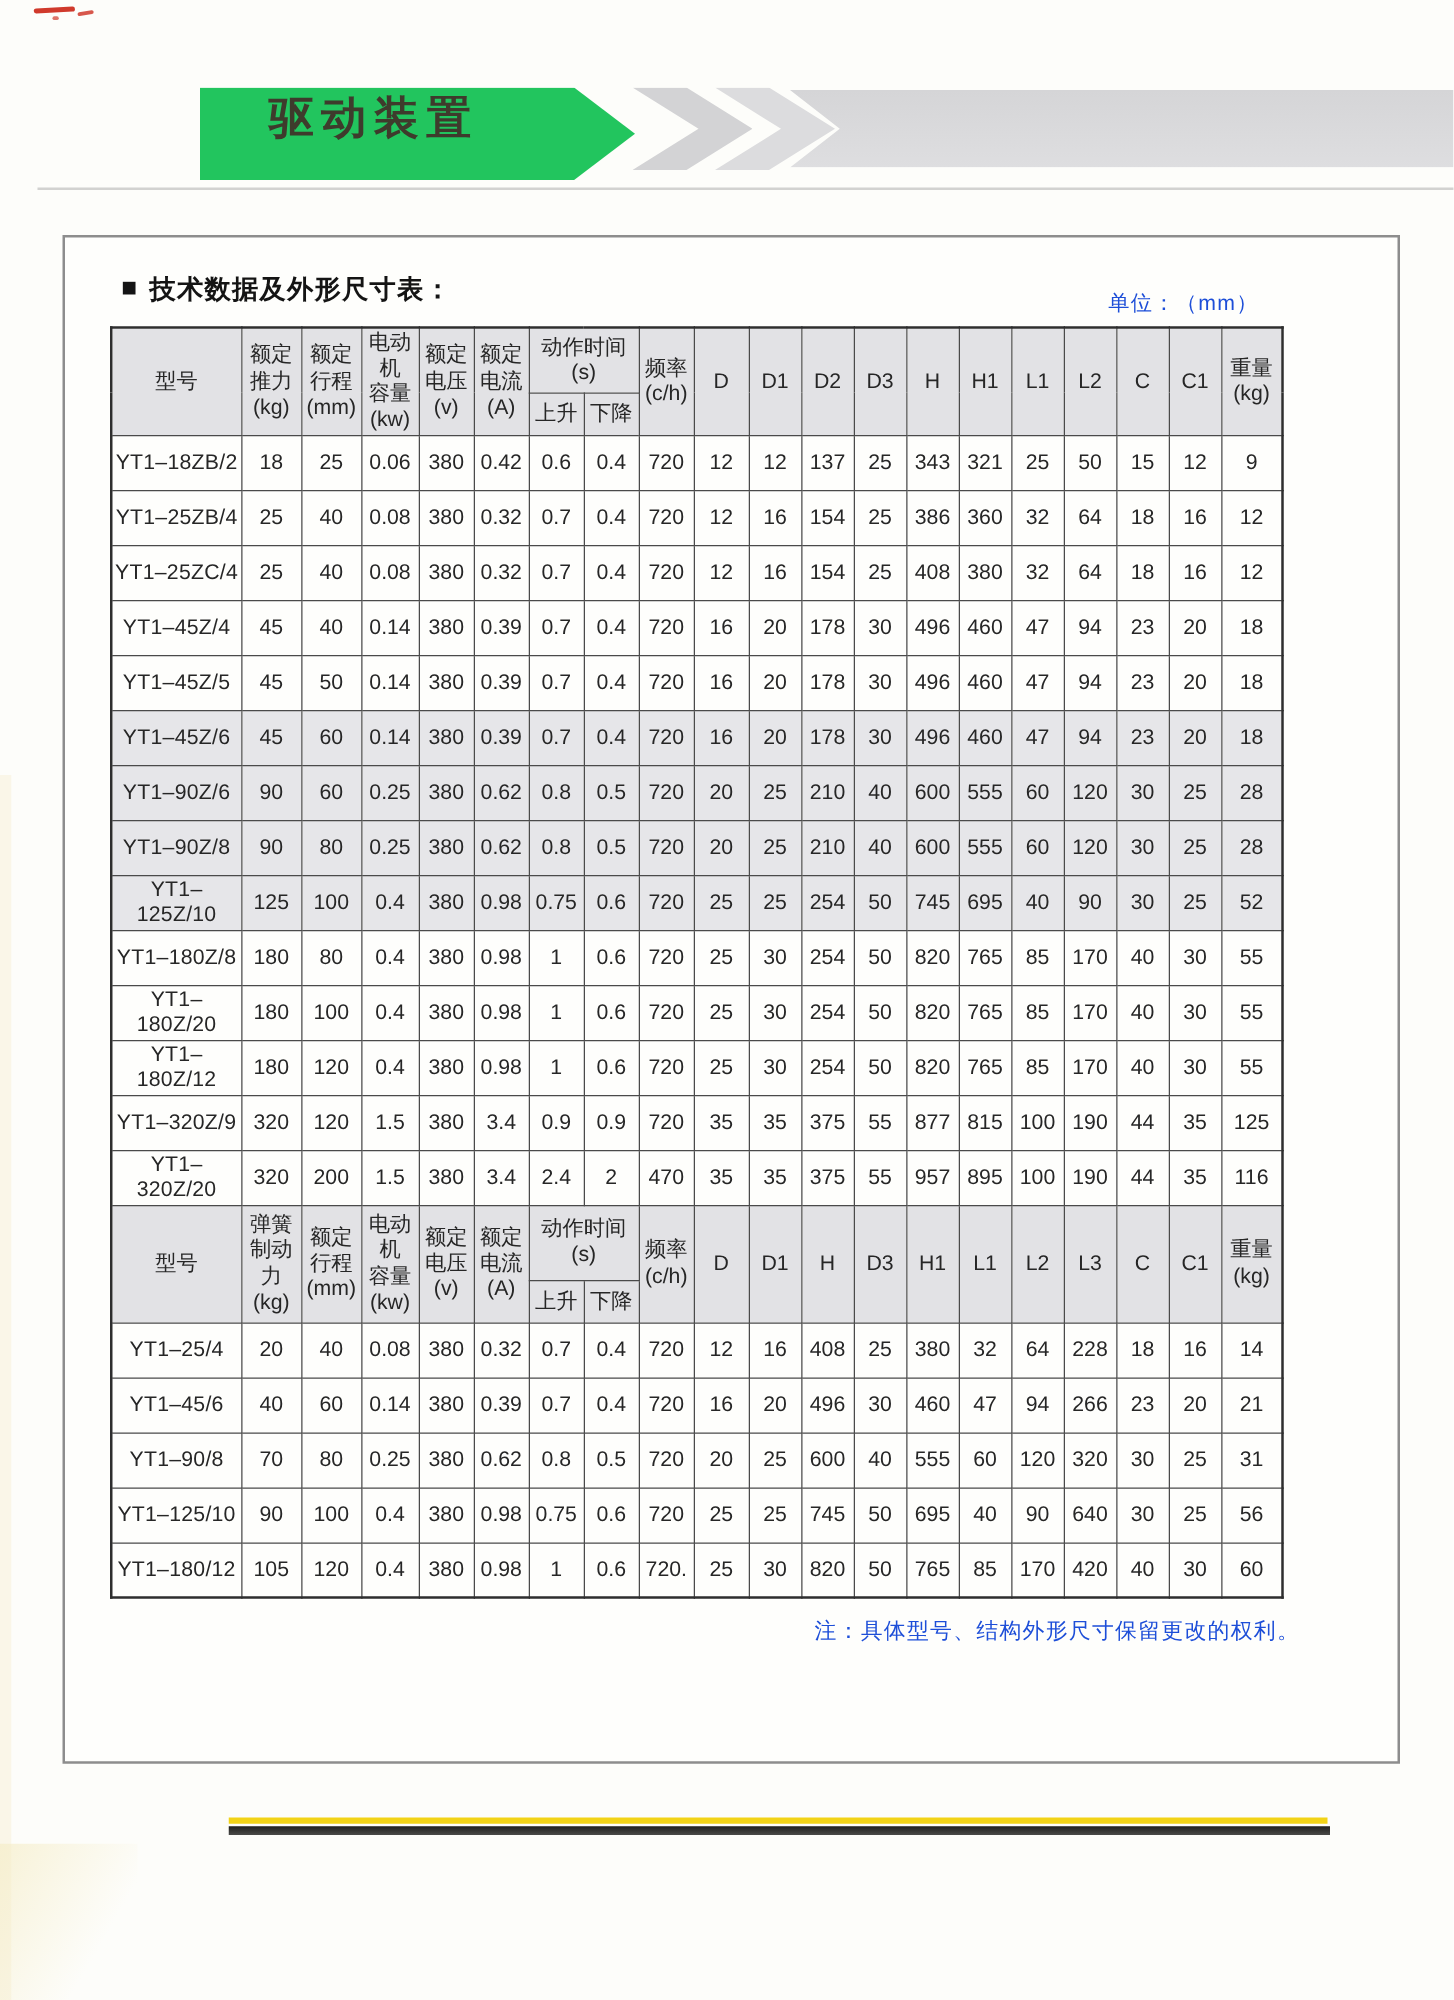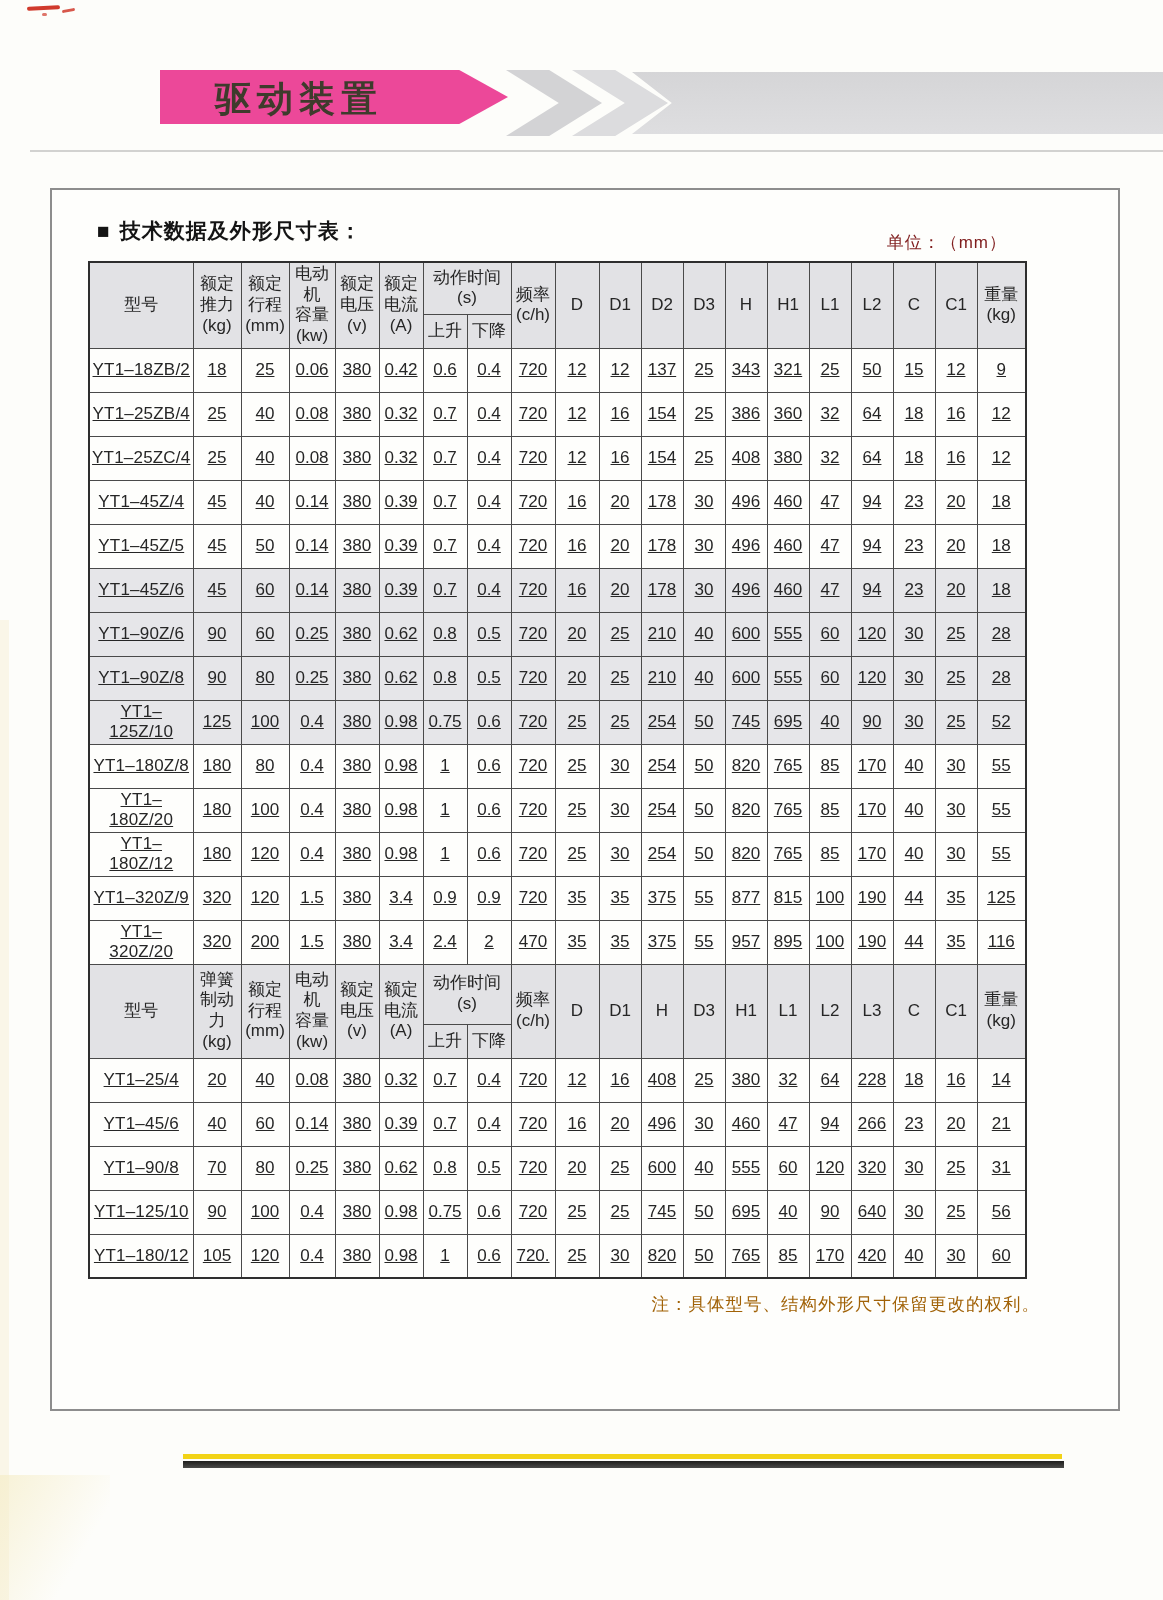--- a/index.html
+++ b/index.html
@@ -10,24 +10,24 @@
     color:#262626;
   }
   
   .red-mark{position:absolute;background:#d03a2c;border-radius:2px;}
   .cream-left{position:absolute;left:0;top:620px;width:9px;height:980px;background:#f7f1d8;opacity:.55;}
   .cream-bl{position:absolute;left:0;top:1475px;width:110px;height:125px;
     background:linear-gradient(120deg,#f5edc8 0%,rgba(245,237,200,0) 70%);opacity:.7;}
 
   
   .banner-yellow{
-    position:absolute;left:160px;top:70px;width:348px;height:54px;
-    background:#ec4899;
+    position:absolute;left:160px;top:70px;width:348px;height:74px;
+    background:#22c55e;
     clip-path:polygon(0 0,86% 0,100% 50%,86% 100%,0 100%);
-    display:flex;align-items:flex-end;
+    display:flex;align-items:flex-start;
   }
   .banner-title{
     margin-left:55px;font-size:36px;font-weight:600;letter-spacing:6px;color:#3e3b2c;
   }
   .chev{position:absolute;top:70px;height:66px;width:96px;
     clip-path:polygon(0 0,45% 0,100% 50%,45% 100%,0 100%,55% 50%);}
   .chev.a{left:506px;background:#d3d3d5;}
   .chev.b{left:572px;background:#dcdcde;}
   .banner-bar{
     position:absolute;left:632px;top:72px;width:531px;height:62px;
@@ -36,37 +36,37 @@
   }
   .banner-rule{position:absolute;left:30px;top:150px;width:1133px;height:2px;background:#d2d2d0;}
 
   
   .big-box{position:absolute;left:50px;top:188px;width:1066px;height:1219px;
     border:2px solid #8d8d8d;background:#fefefc;}
 
   .section-title{position:absolute;left:97px;top:217px;display:flex;align-items:center;gap:9px;
     font-size:21px;font-weight:700;color:#141414;letter-spacing:1px;}
   .unit-label{position:absolute;left:845px;top:231px;width:162px;text-align:right;
-    font-size:17px;color:#7f1d1d;letter-spacing:1px;}
+    font-size:17px;color:#1d4ed8;letter-spacing:1px;}
 
   
   table.spec{position:absolute;left:88px;top:261px;width:937px;
     border-collapse:collapse;table-layout:fixed;border:2px solid #2e2e2e;background:#fefefc;}
   table.spec td{border:1px solid #4a4a4a;text-align:center;vertical-align:middle;
     font-size:17px;color:#262626;padding:0;overflow:hidden;}
   td.hd{background:#e2e2e5;white-space:pre-line;font-size:16px;line-height:1.22;color:#1f1f1f;}
   tr.h-top{height:52px;}
   tr.h-sub{height:34px;}
   tr.h2-top{height:60px;}
-  tr.data{height:44px;text-decoration:underline;}
+  tr.data{height:44px;}
   tr.data.shade td{background:#e6e6e9;}
   td.model{font-size:16.5px;letter-spacing:.2px;}
 
   .note{position:absolute;left:480px;top:1292px;width:560px;text-align:right;
-    font-size:17.5px;color:#a16207;letter-spacing:1px;font-family:Liberation Mono, monospace;}
+    font-size:17.5px;color:#1d4ed8;letter-spacing:1px;font-family:Liberation Mono, monospace;}
 
   .foot-yellow{position:absolute;left:183px;top:1454px;width:879px;height:5px;background:#f2d316;}
   .foot-black{position:absolute;left:183px;top:1461px;width:881px;height:7px;
     background:linear-gradient(#1f1f1d,#4a4a48);}
 </style>
 </head>
 <body>
 
 <div class="page">
 

